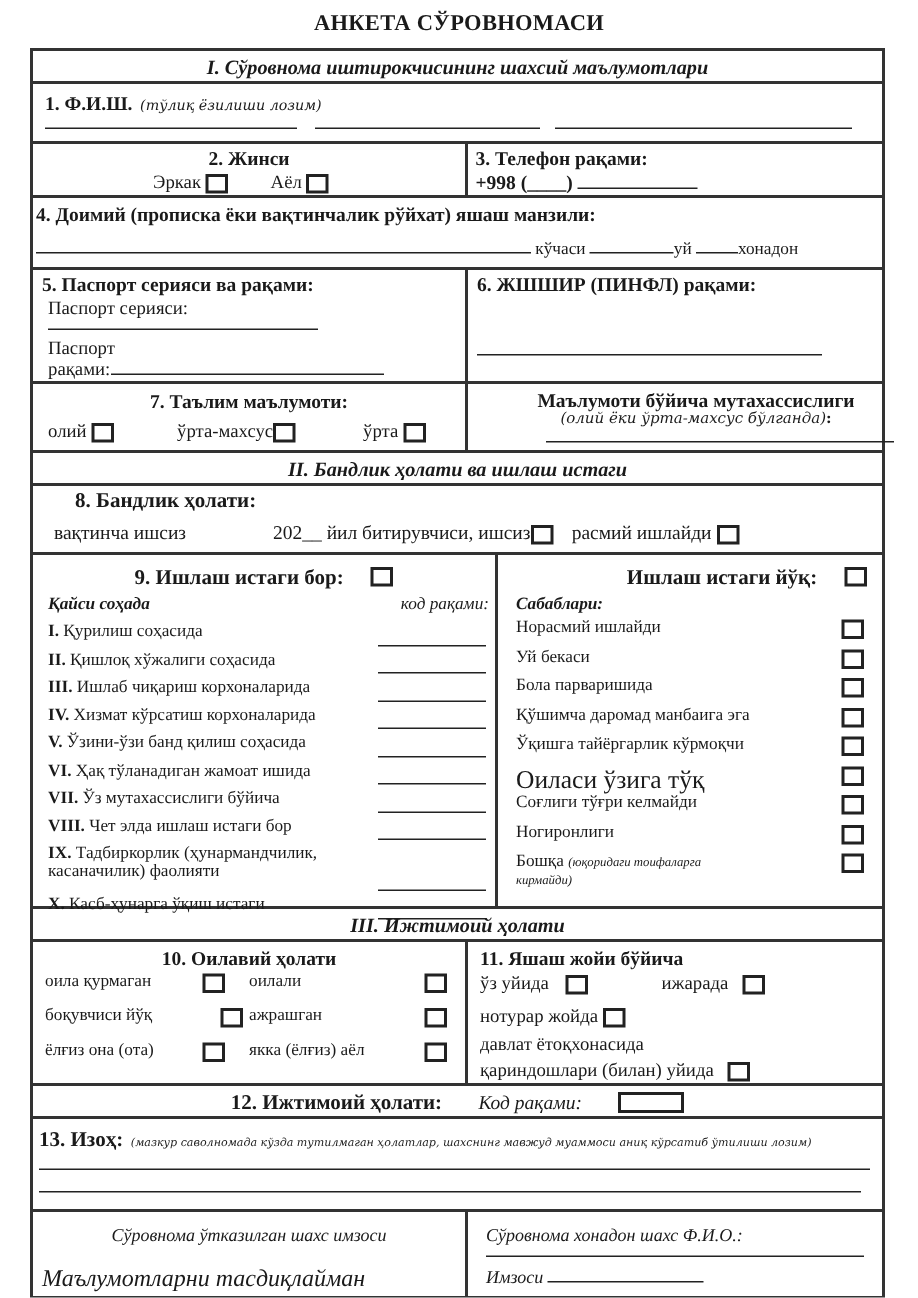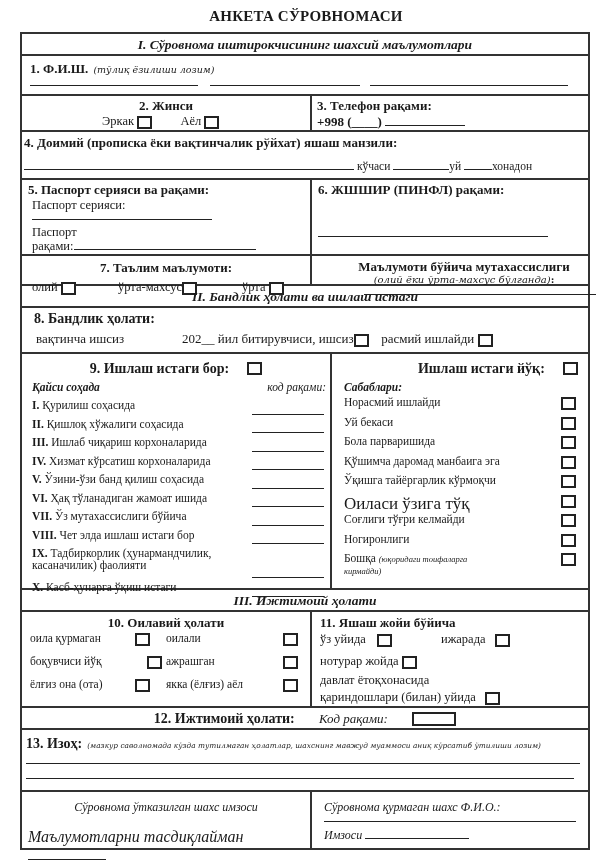--- a/index.html
+++ b/index.html
@@ -80,21 +80,21 @@
       <div class="abs lbl" style="left:10px; top:59px;">
         <span>рақами:</span><span class="line" style="width:182px;"></span>
       </div>
     </div>
     <div class="cell" style="flex:1;">
       <div class="abs hl" style="left:6px; top:2px;">6. ЖШШИР (ПИНФЛ) рақами:</div>
       <span class="abs line" style="left:6px; top:45px; width:230px; height:12px;"></span>
     </div>
   </div>
 
-  <div class="sec row2" style="height:30px;gap:28px;">
+  <div class="sec row2" style="height:46px;gap:28px;">
     <div class="cell vline" style="width:290px;">
       <div class="abs hl" style="left:0; width:100%; text-align:center; top:4px;">7. Таълим маълумоти:</div>
       <div class="abs lbl" style="left:10px; top:24px;">
         <span>олий</span>
         <span class="cb"></span>
       </div>
       <div class="abs lbl" style="left:96px; top:24px;">
         <span>ўрта-махсус</span><span class="cb"></span>
       </div>
       <div class="abs lbl" style="left:220px; top:24px;">
@@ -107,21 +107,21 @@
       <div class="abs" style="left:0; width:100%; text-align:center; top:18px; font-size:10px;">
         <span class="it">(олий ёки ўрта-махсус бўлганда)</span><span class="b">:</span>
       </div>
       <span class="abs line" style="left:24px; top:30px; width:232px; height:9px;"></span>
     </div>
   </div>
 
   <div class="sec band">II. Бандлик ҳолати ва ишлаш истаги</div>
 
   <div class="sec" style="height:46px;">
-    <div class="abs hl" style="left:12px; top:3px; font-size:14px;">8. Бандлик ҳолати:</div>
+    <div class="abs hl" style="left:28px; top:3px; font-size:14px;">8. Бандлик ҳолати:</div>
     <div class="abs lbl" style="left:14px; top:23px; font-size:13px;">вақтинча ишсиз</div>
     <div class="abs lbl" style="left:160px; top:23px; font-size:13px;">
       <span>202__ йил битирувчиси, ишсиз</span><span class="cb"></span>
       <span style="display:inline-block;width:6px;"></span>
       <span>расмий ишлайди</span>
       <span class="cb"></span>
     </div>
   </div>
 
   <div class="sec row2" style="height:236px;">
@@ -222,21 +222,21 @@
 
   <div class="sec row2" style="height:56px;">
     <div class="cell vline" style="width:290px;">
       <div class="abs lbl it" style="left:0; width:100%; text-align:center; top:8px; font-size:12px;">Сўровнома ўтказилган шахс имзоси</div>
       <div class="abs lbl it" style="left:6px; top:36px; font-size:16px;">
         <span>Маълумотларни тасдиқлайман</span>
         <span class="line" style="width:78px;"></span>
       </div>
     </div>
     <div class="cell" style="flex:1;">
-      <div class="abs lbl it" style="left:12px; top:8px; font-size:12px;">Сўровнома қурмаган шахс Ф.И.О.:</div>
+      <div class="abs lbl it" style="left:12px; top:8px; font-size:12px;">Сўровнома хонадон шахс Ф.И.О.:</div>
       <span class="abs line" style="left:12px; top:20px; width:252px; height:10px;"></span>
       <div class="abs lbl it" style="left:12px; top:36px; font-size:12px;">
         <span>Имзоси</span>
         <span class="line" style="width:104px;"></span>
       </div>
     </div>
   </div>
 
 </div>
 

